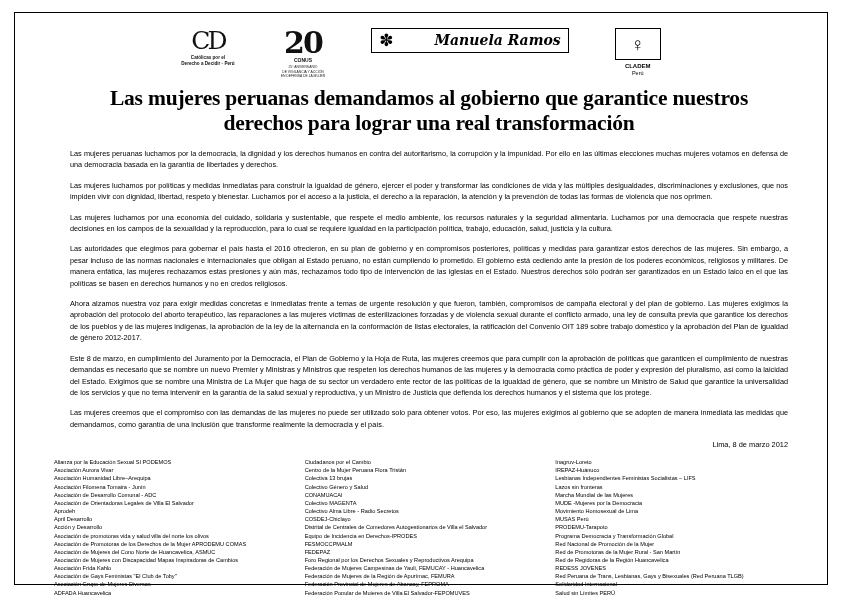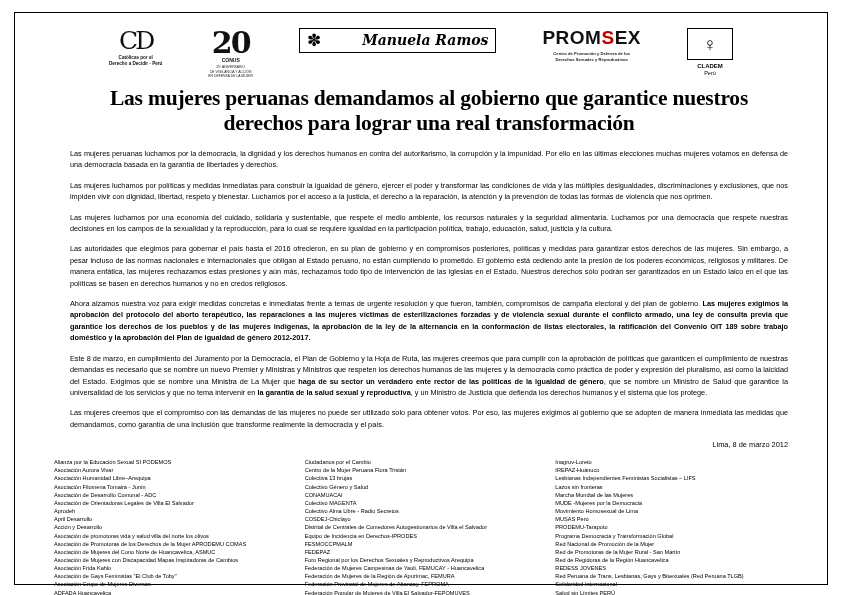--- a/index.html
+++ b/index.html
@@ -155,21 +155,21 @@
     letter-spacing: -0.2px;
   }
 
   
   .body p {
     margin: 0 0 9px 16px;
     font-size: 7.3px;
     line-height: 11.4px;
     text-align: justify;
   }
-  .body p b { font-weight: bold; }
+  .body p b { font-weight: normal; }
 
   .dateline {
     text-align: right;
     font-size: 7.4px;
     line-height: 11px;
     margin: 6px 0 8px 0;
   }
 
   
   .signatories {
@@ -202,25 +202,20 @@
       <div class="logo logo-25">
         <div class="mark">20</div>
         <div class="sub">CONUS</div>
         <div class="cap" style="white-space:pre-line">25º ANIVERSARIO
 DE VIGILANCIA Y ACCIÓN
 EN DEFENSA DE LA MUJER</div>
       </div>
       <div class="logo logo-mr">
         <div class="glyph">✽</div>
         <div class="name">Manuela Ramos</div>
-      </div>
-      <div class="logo logo-promsex">
-        <div class="mark"><span>PROM</span><span class="hl">S</span><span>EX</span></div>
-        <div class="cap" style="white-space:pre-line">Centro de Promoción y Defensa de los
-Derechos Sexuales y Reproductivos</div>
       </div>
       <div class="logo logo-cladem">
         <div class="box">♀</div>
         <div class="cap">CLADEM</div>
         <div class="cap2">Perú</div>
       </div>
     </div>
 
     <div class="title">Las mujeres peruanas demandamos al gobierno que garantice nuestros derechos para lograr una real transformación</div>
 

